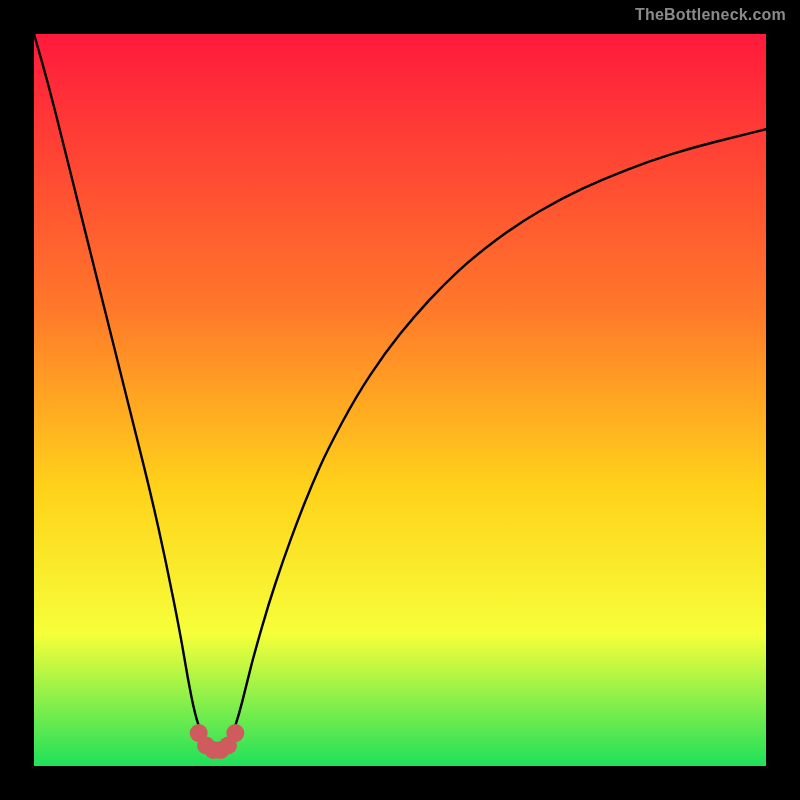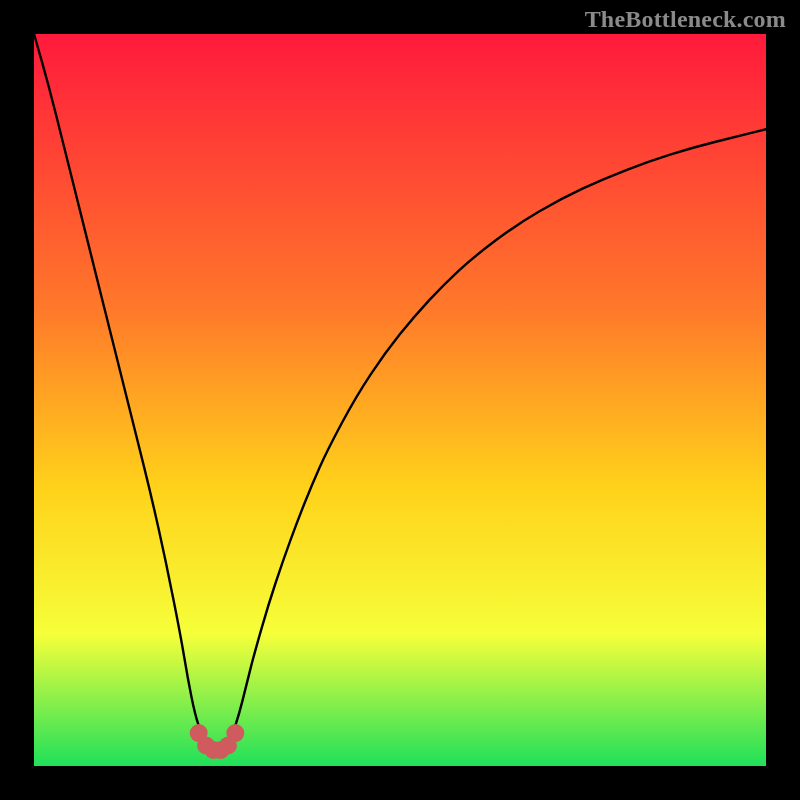--- a/index.html
+++ b/index.html
@@ -23,22 +23,22 @@
     left: 34px;
     top: 34px;
     width: 732px;
     height: 732px;
     overflow: hidden;
   }
   .watermark {
     position: absolute;
     top: 6px;
     right: 14px;
-    font-family: Liberation Serif, serif;
-    font-size: 24px;
+    font-family: Liberation Sans, sans-serif;
+    font-size: 16px;
     font-weight: 600;
     color: #8a8a8a;
     letter-spacing: 0.2px;
   }
   svg { display: block; }
 </style>
 </head>
 <body>
 
 <div class="frame">

